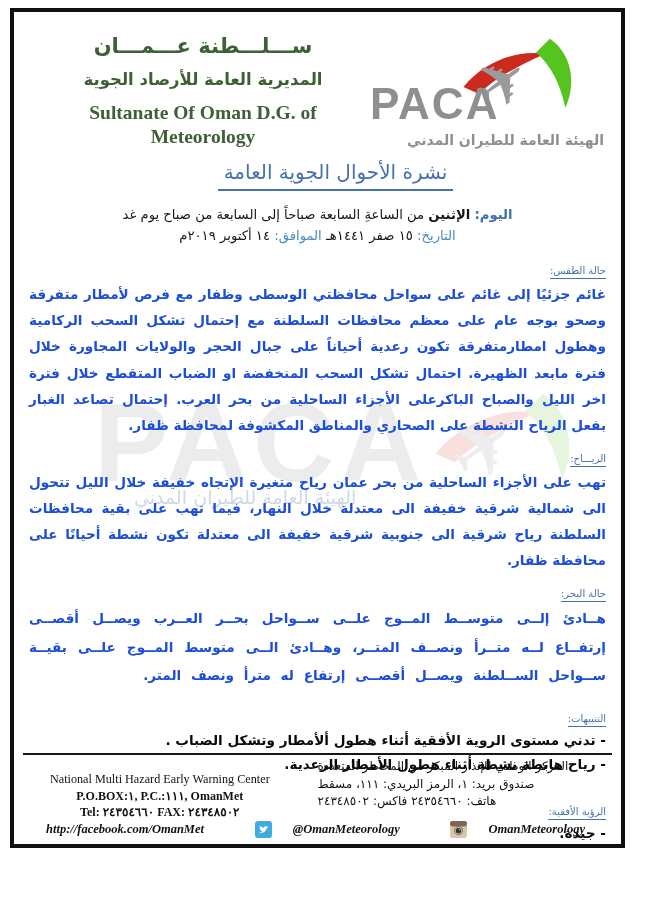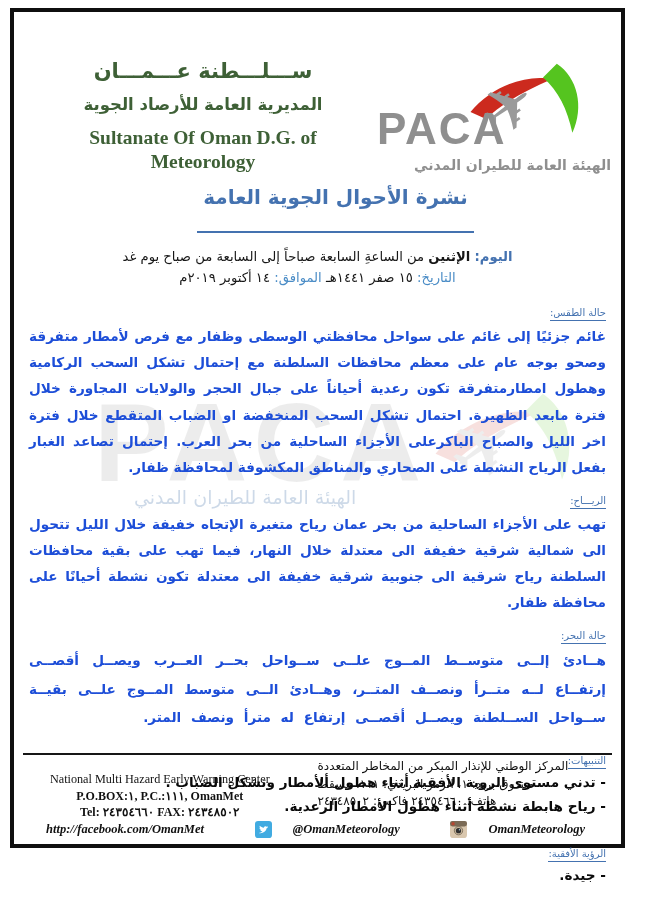--- a/index.html
+++ b/index.html
@@ -13,38 +13,38 @@
                pointer-events:none; z-index:0; }
   .wm-row { display:flex; align-items:center; }
   .wm-text { font-family:"Liberation Sans", sans-serif; font-weight:bold;
              font-size:112px; letter-spacing:6px; color:#000; opacity:.07; }
   .wm-art { width:150px; height:140px; opacity:.14; margin-right:-10px; }
   .wm-arabic { font-size:19px; color:#5c85b4; opacity:.30; margin:-26px 0 0 40px; }
 
   .layer { position:relative; z-index:1; }
 
   
-  .hdr { display:flex; justify-content:space-between; padding:16px 4px 0 34px;margin-top:25px; }
+  .hdr { display:flex; justify-content:flex-start; padding:16px 4px 0 34px; }
   .hdr-left { width:310px; text-align:center; color:var(--header-green); padding-top:6px; }
   .hdr-ar1 { font-size:21px; font-weight:bold; margin-bottom:12px; }
   .hdr-ar2 { font-size:16.5px; font-weight:bold; margin-bottom:12px; }
   .hdr-en  { font-family:"Liberation Serif", serif; font-size:19.5px; font-weight:bold; line-height:1.25; }
 
   .logo { position:relative; width:252px; height:122px; }
   .logo-art { position:absolute; right:18px; top:2px; width:150px; height:95px; }
   .logo-paca { position:absolute; left:12px; bottom:24px;
                font-family:"Liberation Sans", sans-serif; font-weight:bold;
                font-size:44px; letter-spacing:2px; color:#8f8f8f; line-height:1; }
   .logo-ar { position:absolute; bottom:2px; left:0; right:6px; text-align:right;
              font-size:14px; color:#8f8f8f; font-weight:bold; }
 
   
   .title-wrap { text-align:center; margin-top:10px; }
-  .title { display:inline-block; color:var(--heading-blue); font-weight:bold;
-           font-size:20px; border-bottom:2px solid var(--heading-blue); padding:0 6px 22px;margin-left:36px; }
+  .title { display:inline-block; color:var(--heading-blue); font-weight:normal;
+           font-size:20px; border-bottom:2px solid var(--heading-blue); padding:0 6px 5px;margin-left:36px; }
   .dates { margin-top:13px; text-align:center; font-size:13.2px; color:#161616; line-height:1.6; }
   .lbl-strong { color:var(--heading-blue); font-weight:bold; }
   .lbl-light  { color:var(--label-blue); }
   .b { font-weight:bold; }
 
   
   main { direction:rtl; text-align:right; padding:4px 15px 0 15px; }
   .sec-h { margin:9px 0 2px; }
   .sec-h span { display:inline-block; color:var(--heading-blue); font-weight:normal;
                 font-size:10px; border-bottom:1.6px solid var(--heading-blue); padding-bottom:2px; }

